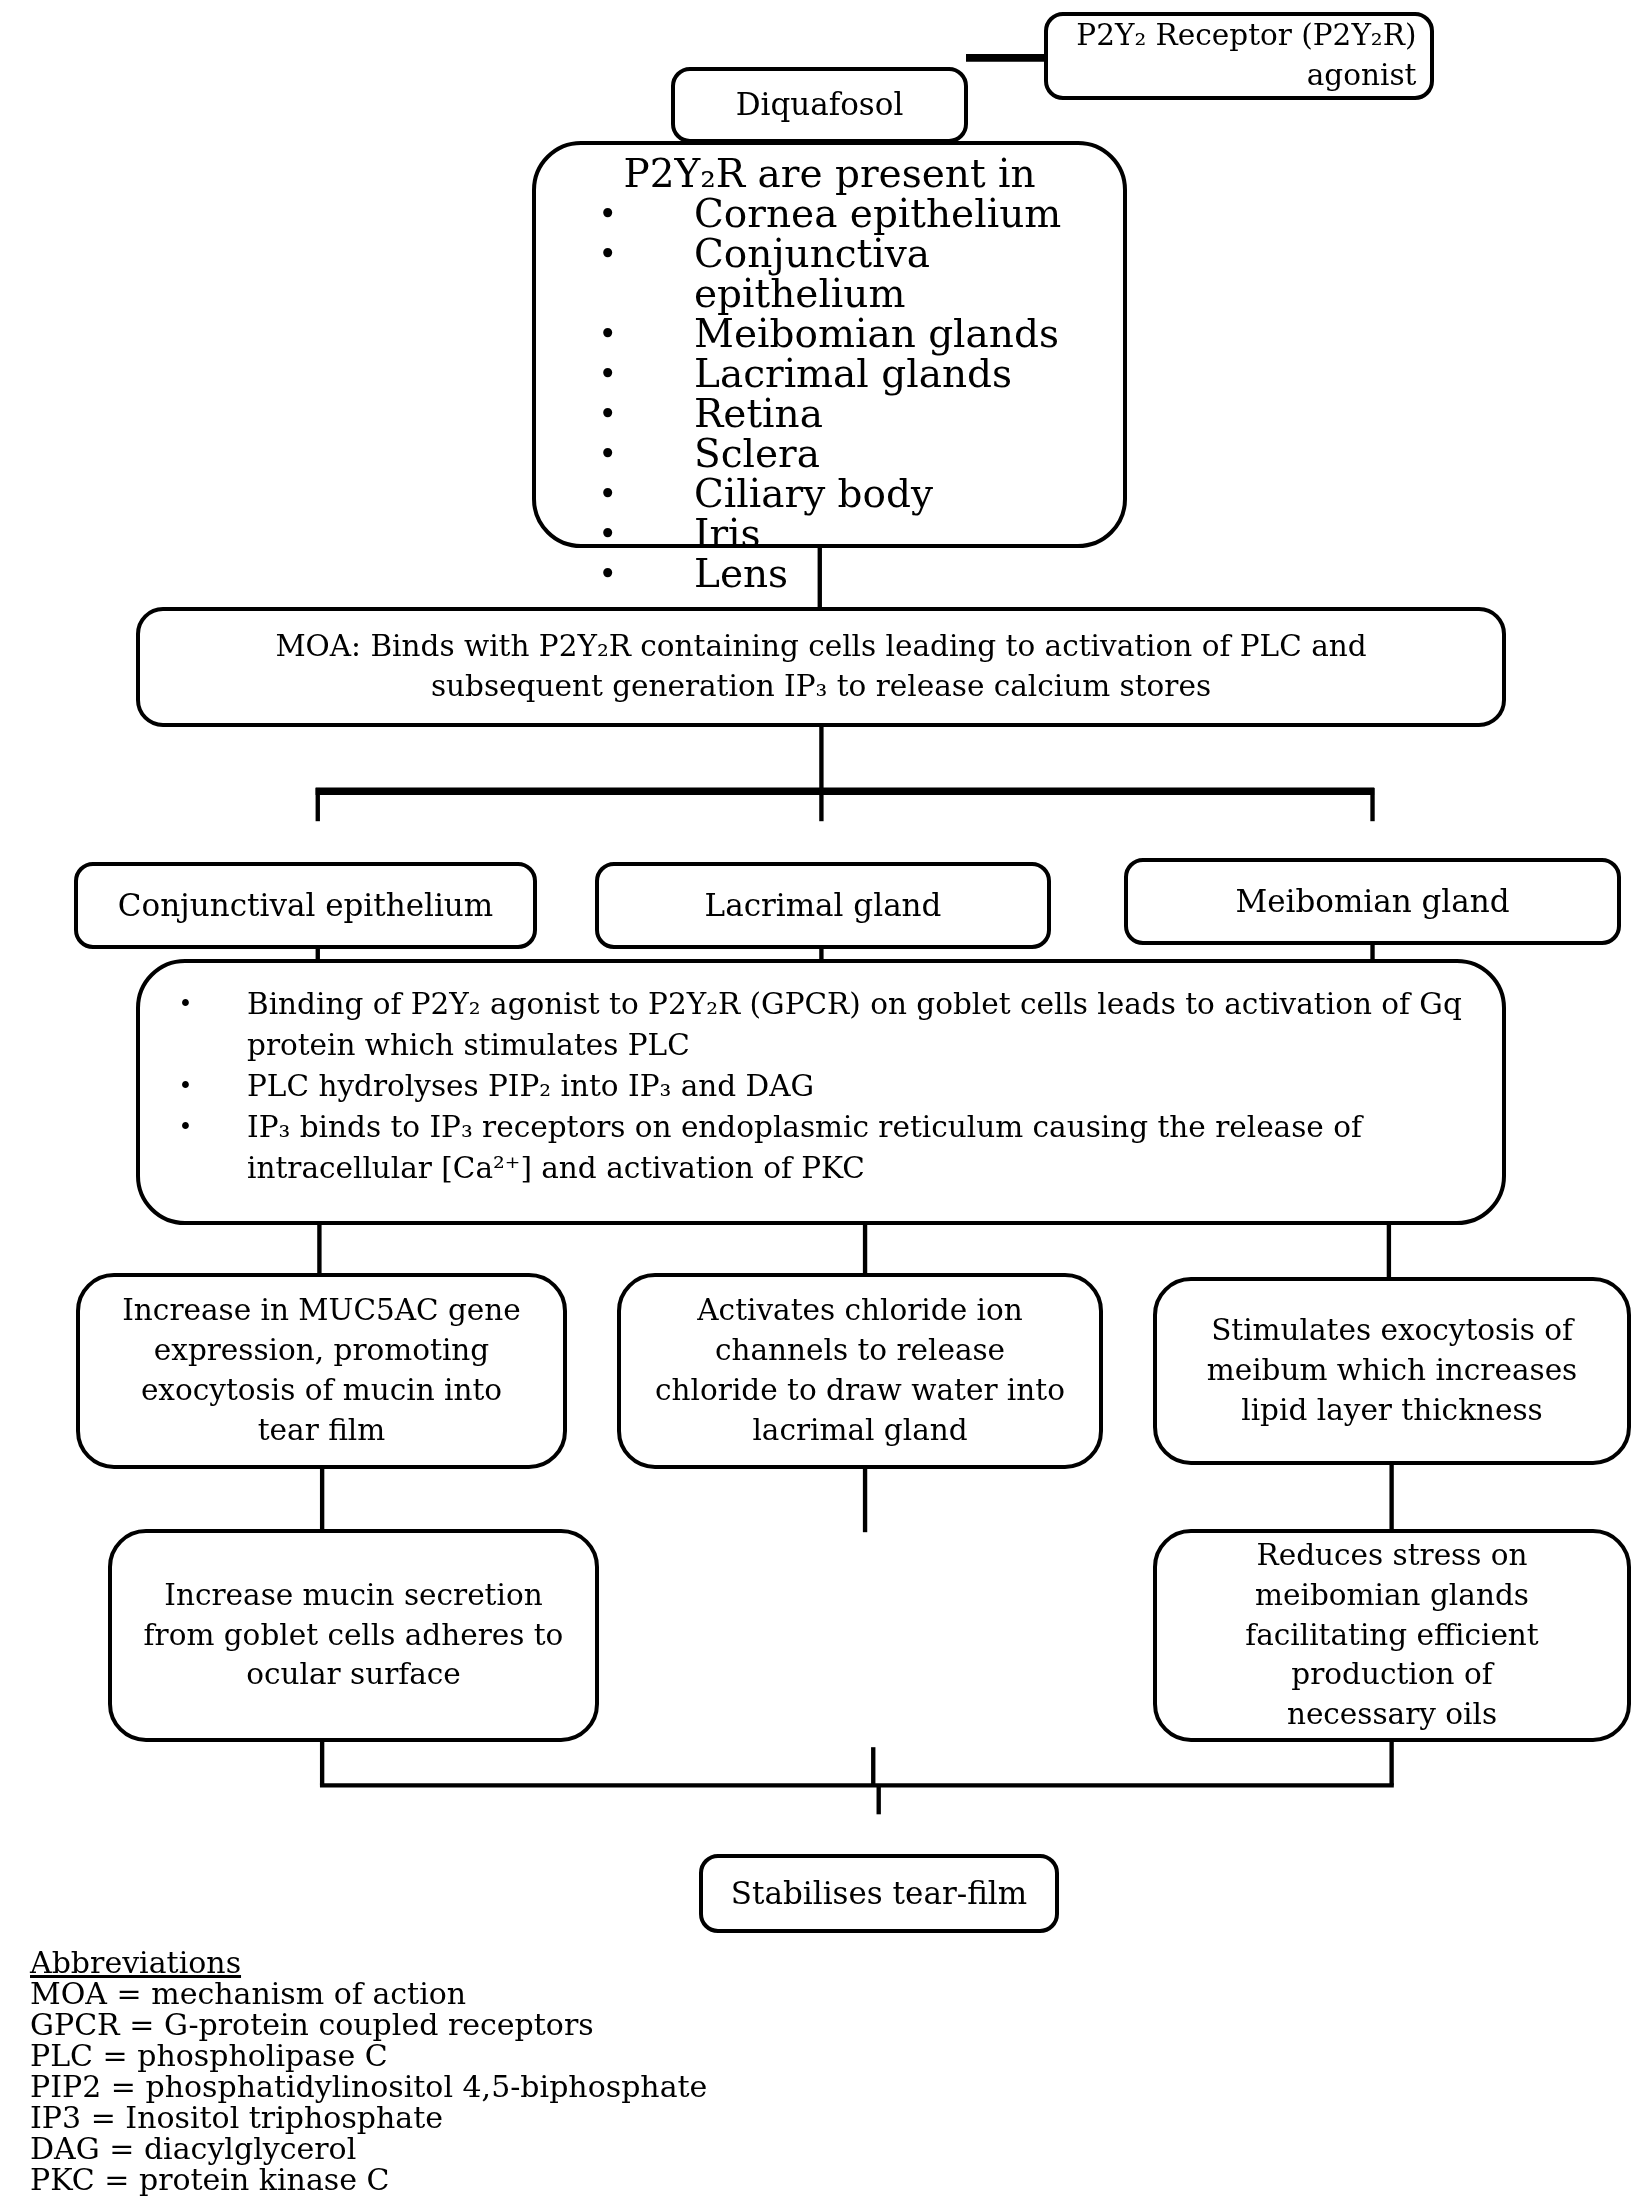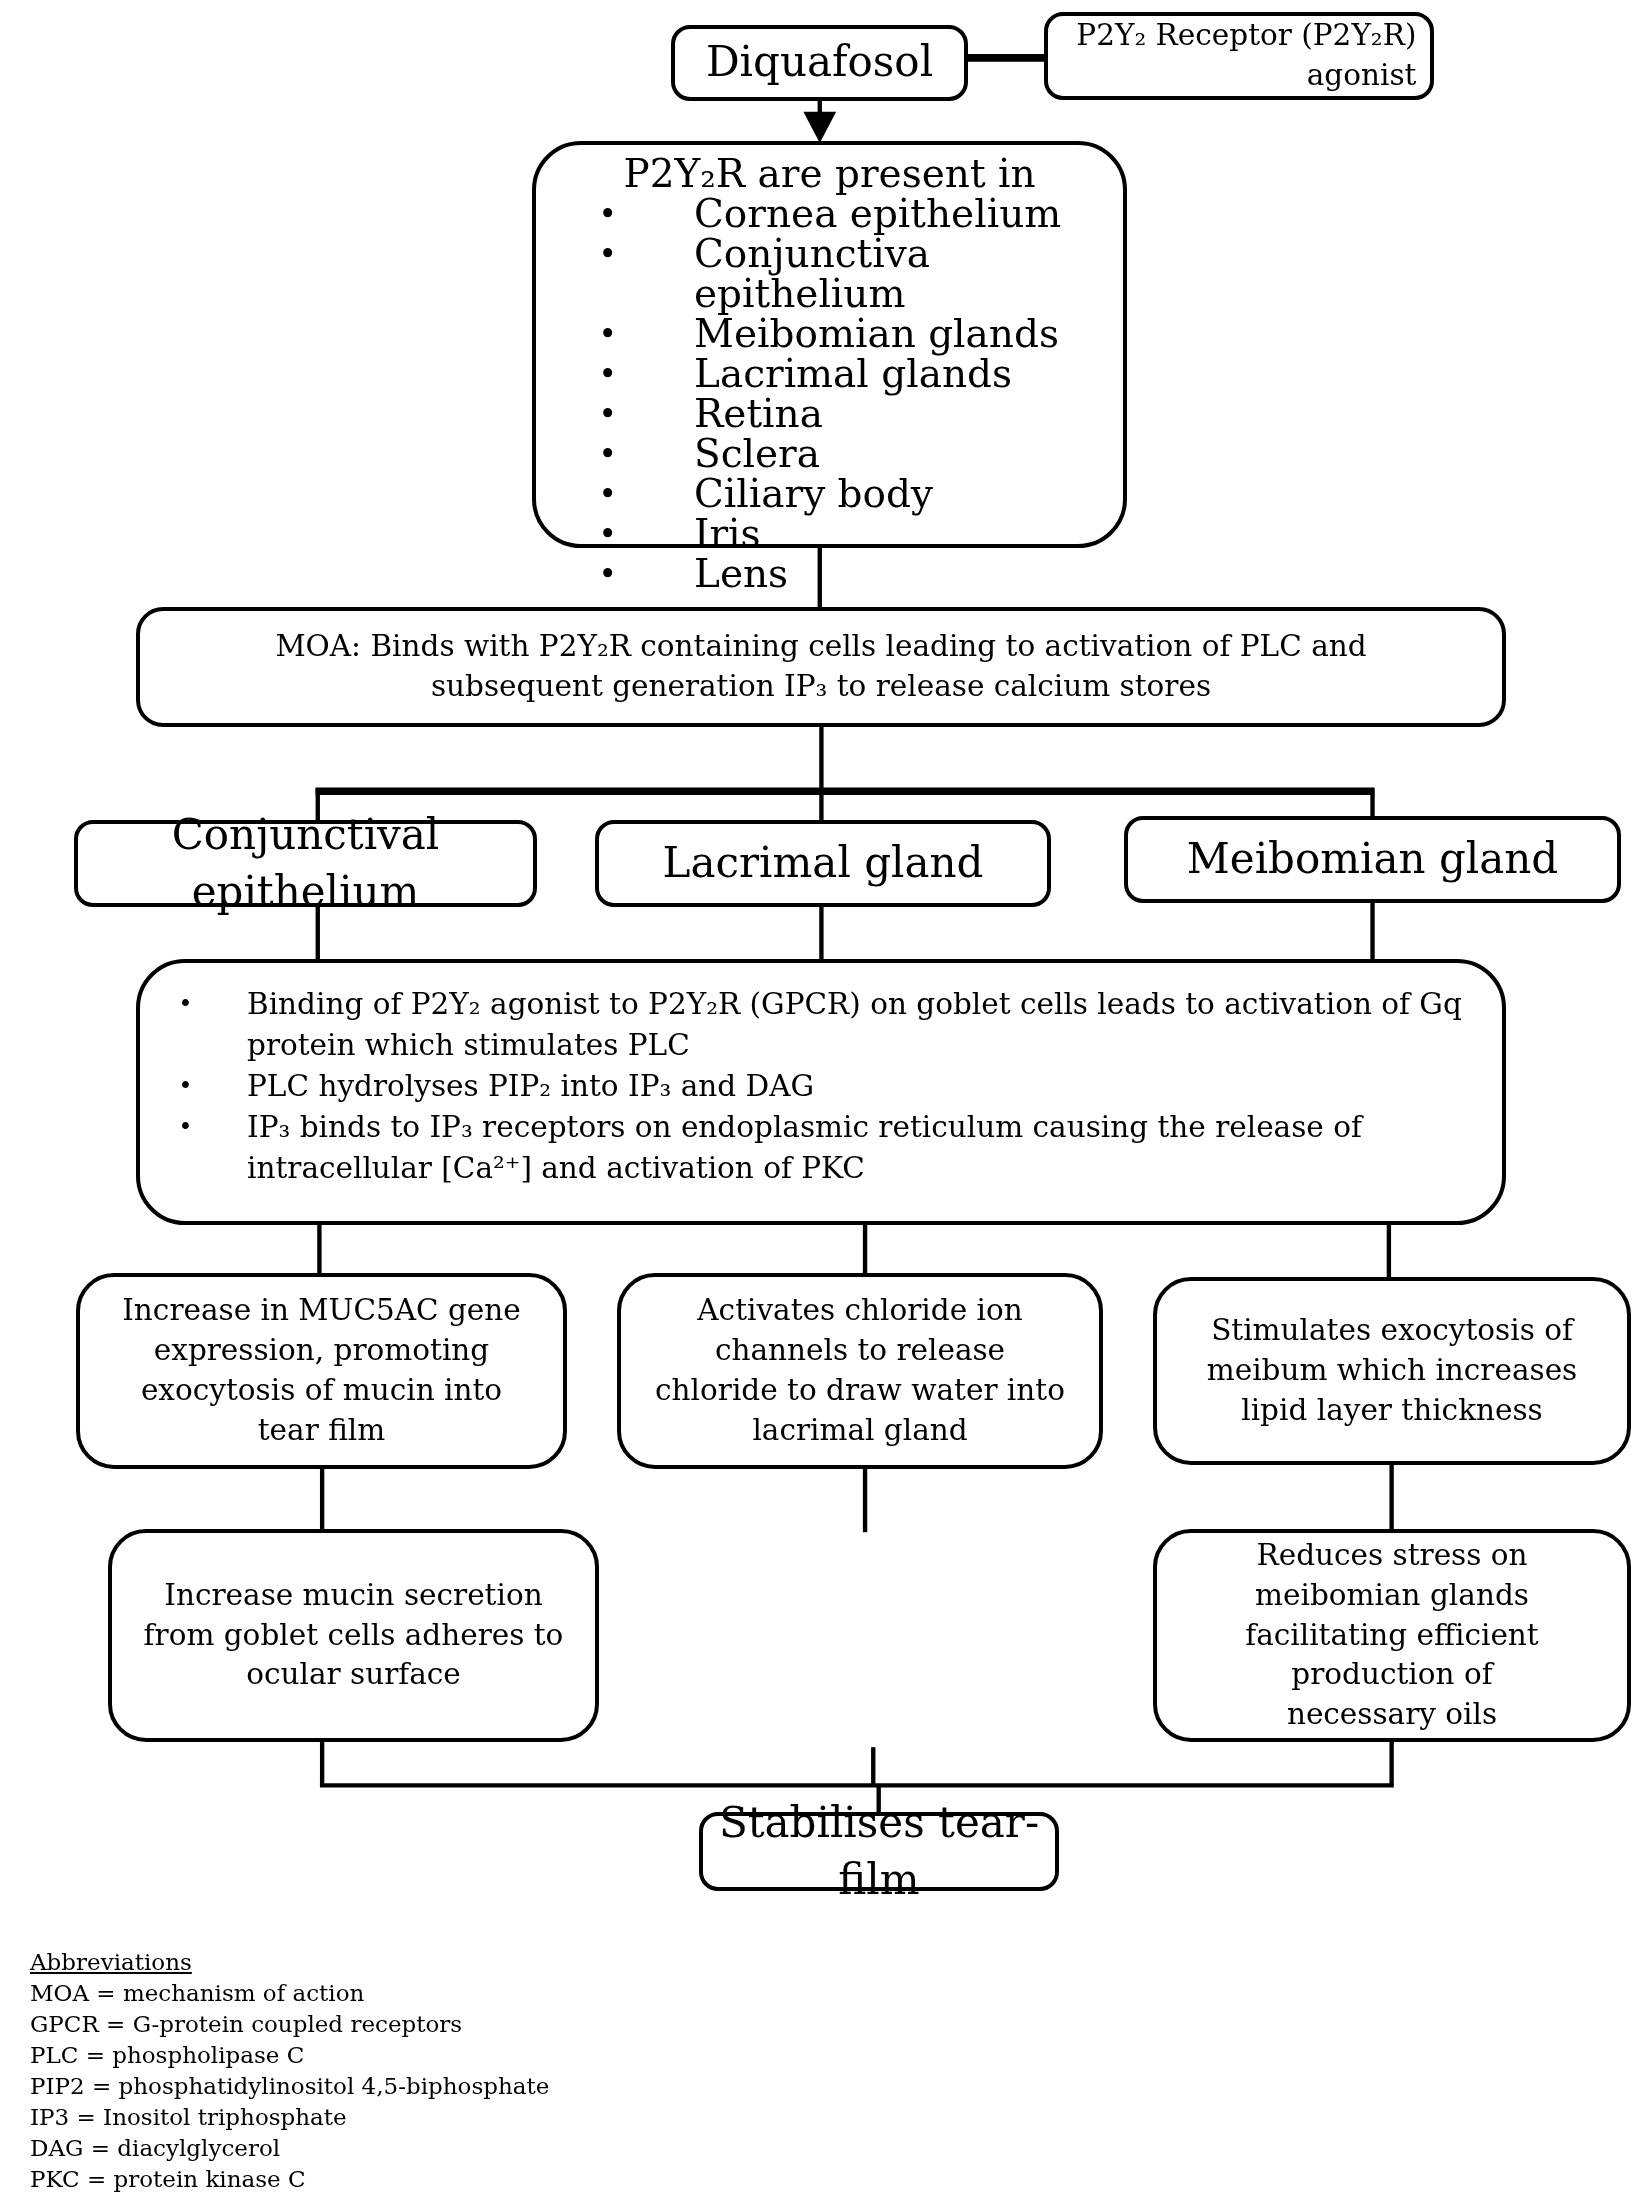--- a/index.html
+++ b/index.html
@@ -30,21 +30,21 @@
     background: #ffffff;
     border: 4.9px solid #000000;
     box-sizing: border-box;
     display: flex;
     align-items: center;
     justify-content: center;
     text-align: center;
     line-height: 1.35;
   }
   .f54 { font-size: 29.5px; }
-  .f56 { font-size: 42px; }
+  .f56 { font-size: 31px; margin-top: 42px; }
   .r35 { border-radius: 19px; }
   .r50 { border-radius: 27px; }
   .r70 { border-radius: 38px; }
   .list-box {
     position: absolute;
     background: #ffffff;
     border: 4.9px solid #000000;
     box-sizing: border-box;
     border-radius: 49px;
     font-size: 39px;
@@ -89,21 +89,21 @@
     content: "\2022";
     position: absolute;
     left: 5.5px;
     top: 0;
     font-size: 0.8em;
   }
   .abbr {
     position: absolute;
     left: 30px;
     top: 1947px;
-    font-size: 23px;
+    font-size: 30px;
     line-height: 31px;
   }
   .abbr .abbr-title {
     text-decoration: underline;
   }
   .pad25 { padding: 0 13.6px; text-align: right; }
   .pad55 { padding: 0 30px; }
   .pad60 { padding: 0 31px; margin-left: 32px; }
   .pad70 { padding: 0 48px; }
   .pad75 { padding: 0 41px; }

